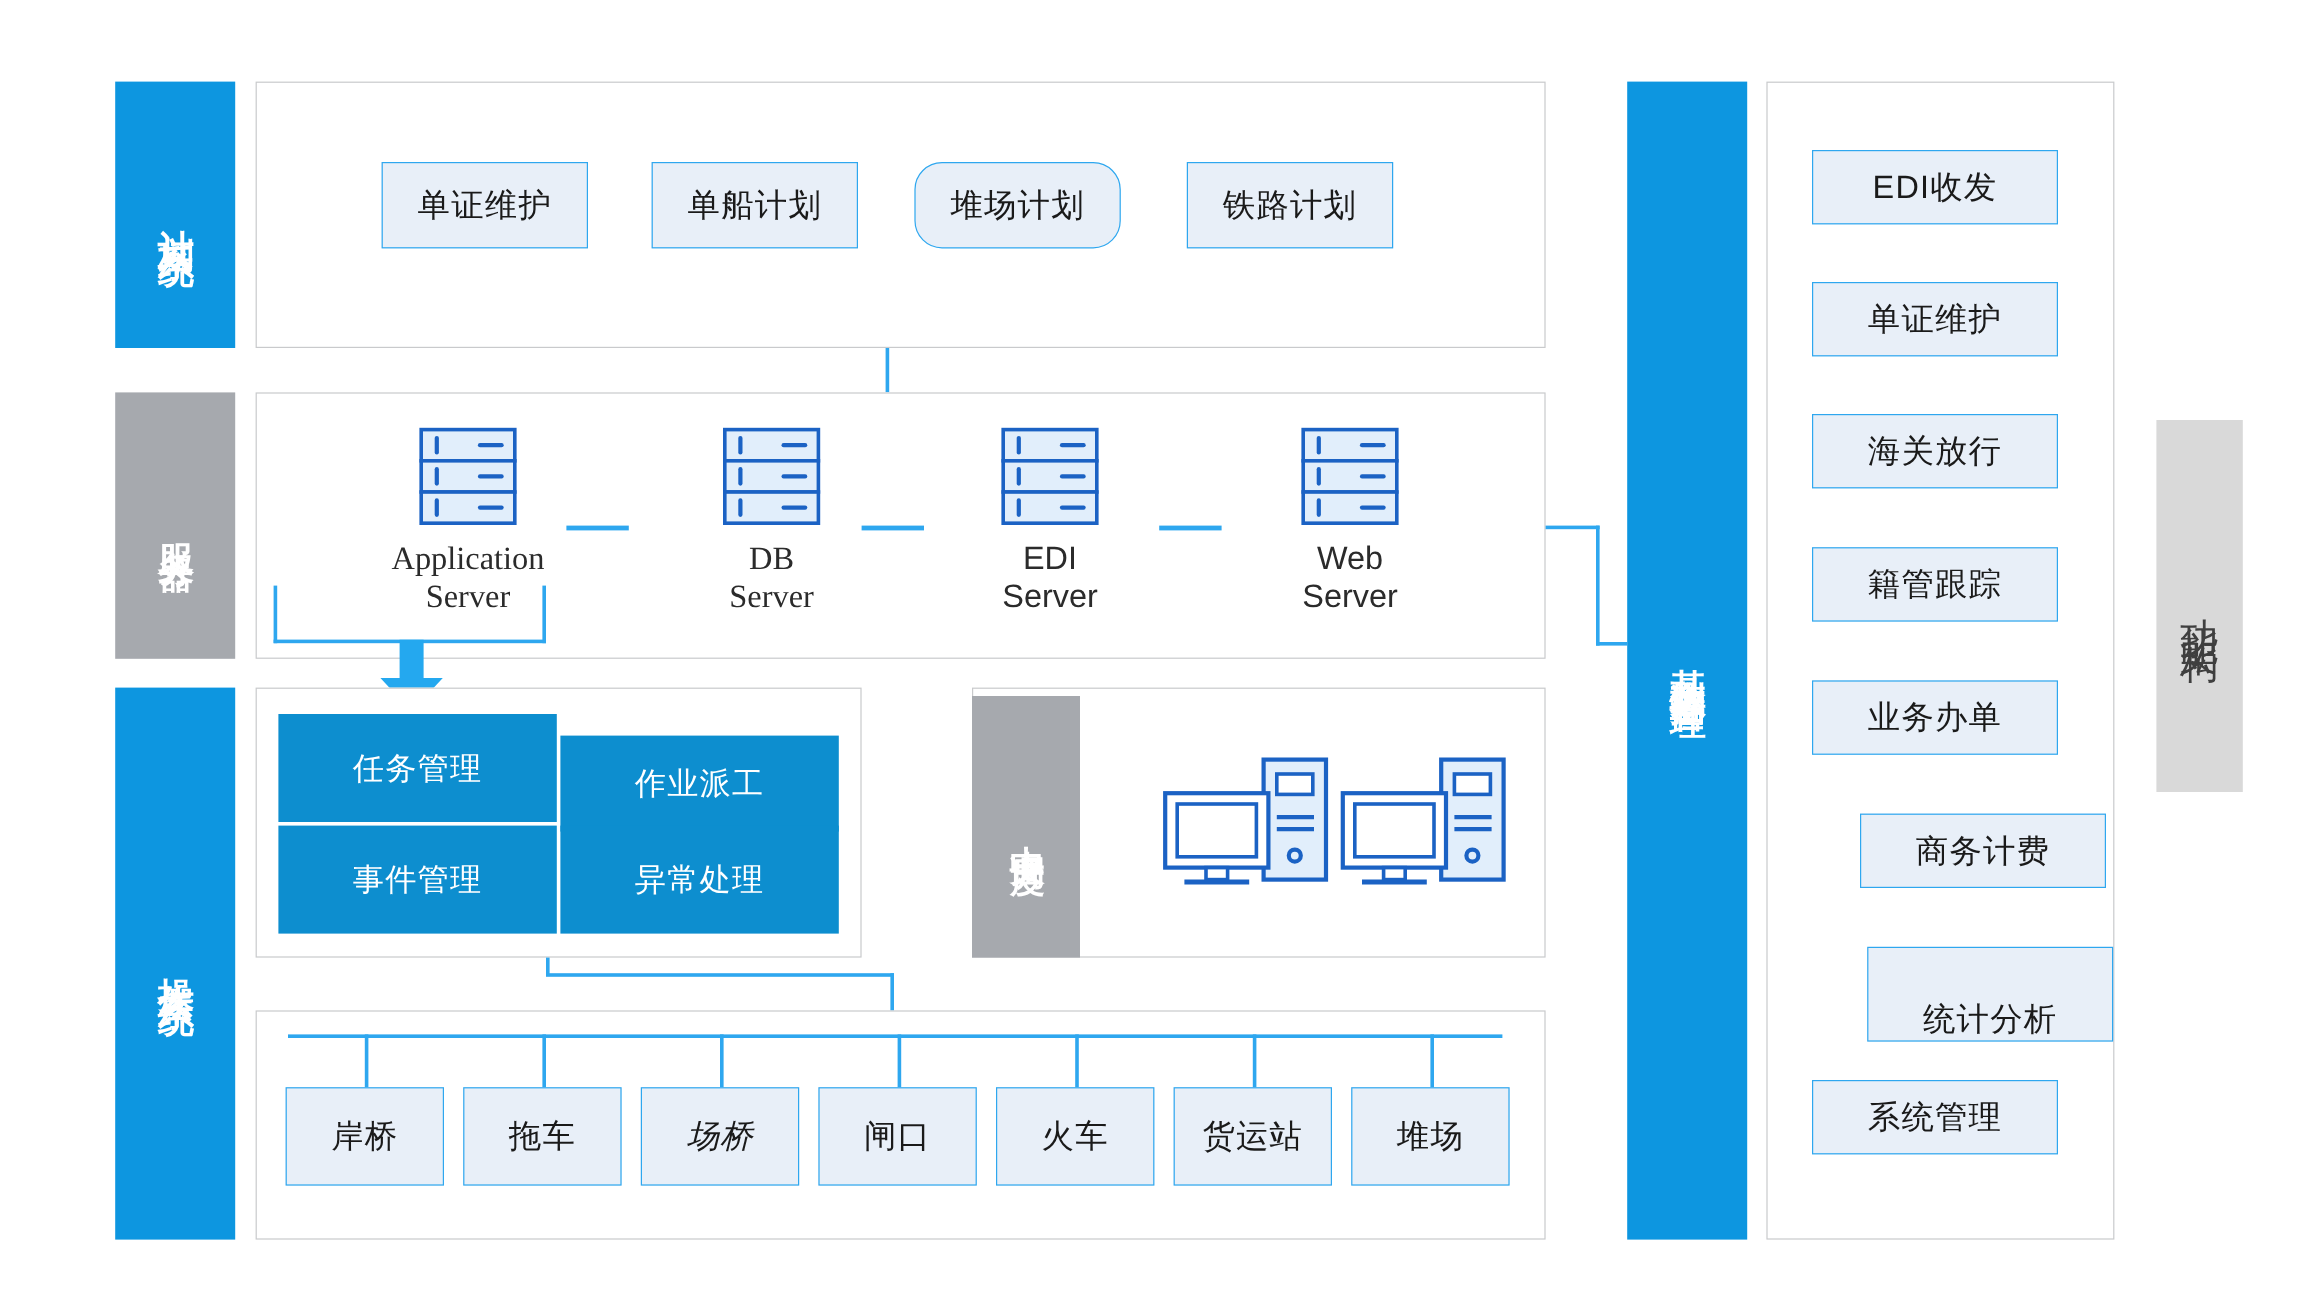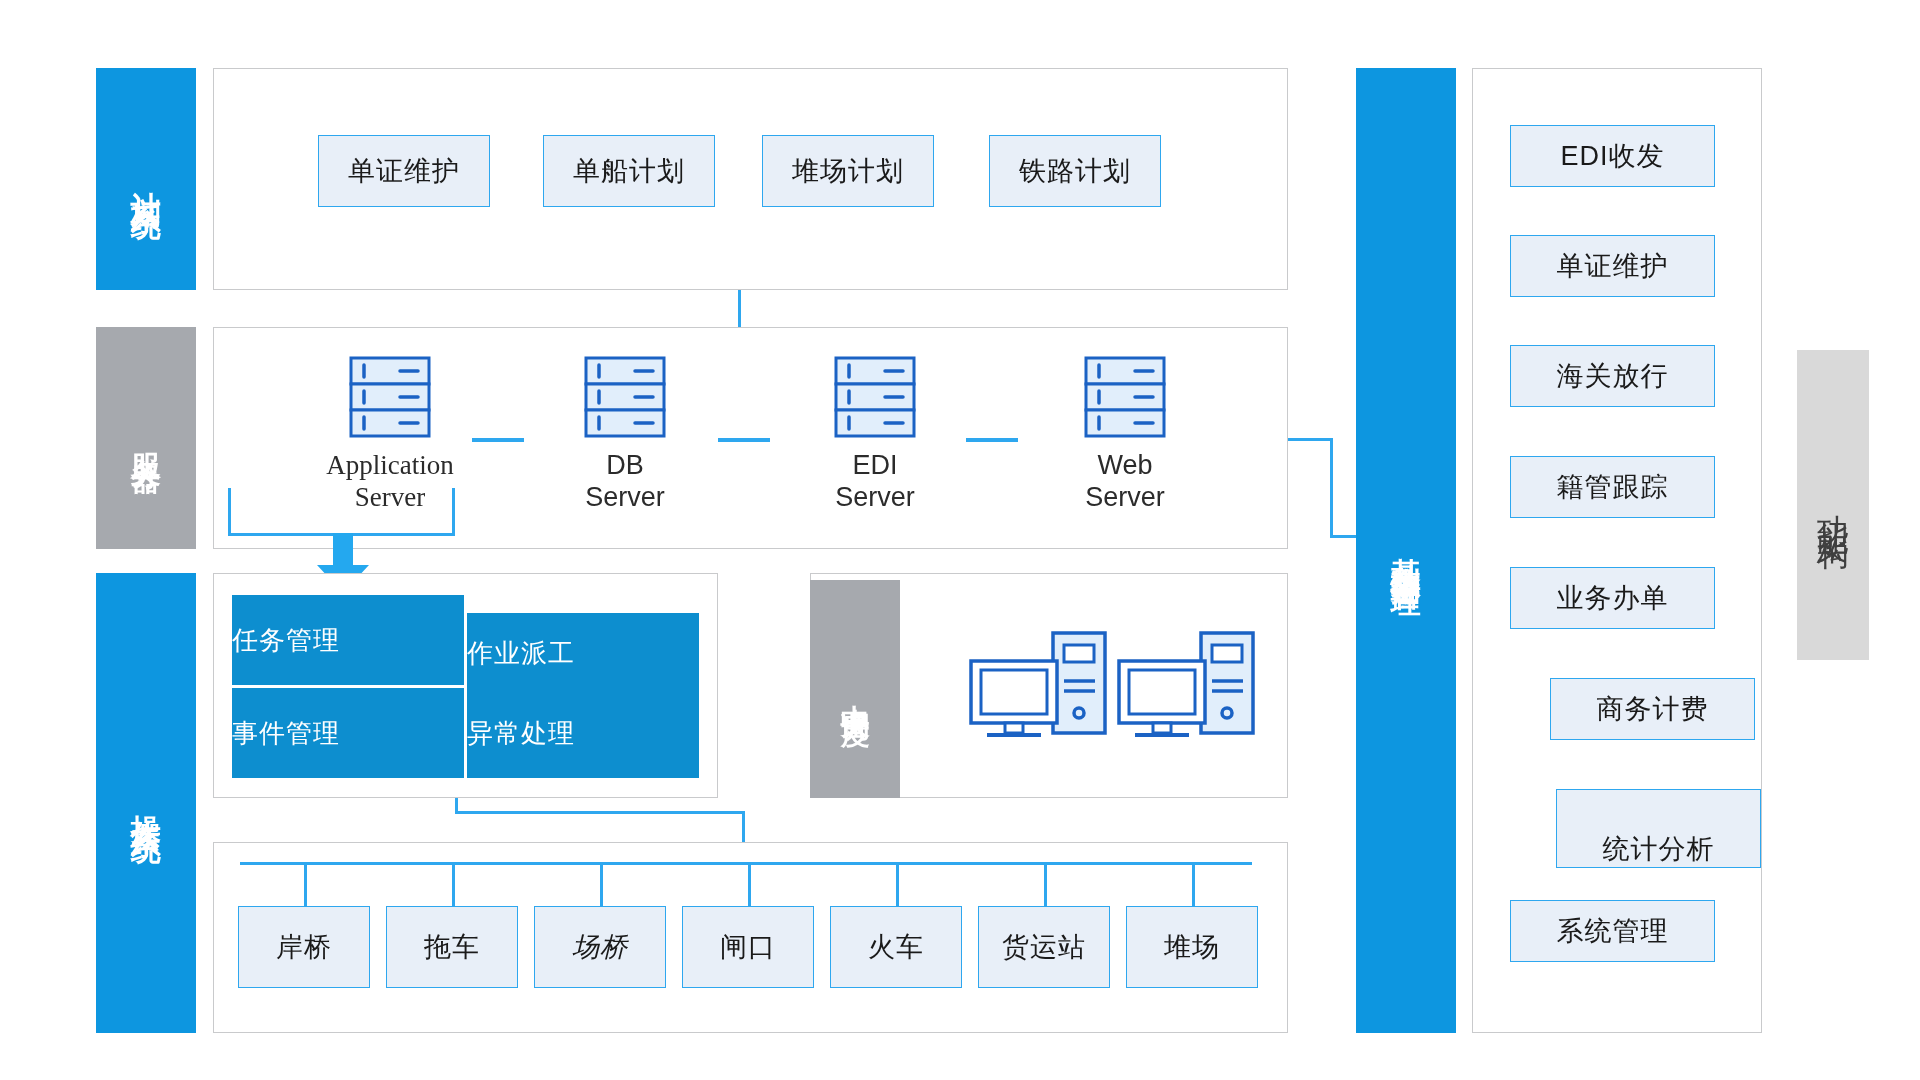--- a/index.html
+++ b/index.html
@@ -54,20 +54,21 @@
     font-size: 27px;
     color: #1a1a1a;
     letter-spacing: 1px;
   }
 
   .solidbox {
     box-sizing: border-box;
     background: #0d8ecf;
     display: flex;
     align-items: center;
+    justify-content: center;
     font-size: 26px;
     color: #ffffff;
     letter-spacing: 1px;
   }
 
   .srv-label {
     text-align: center;
     font-size: 27px;
     color: #2b2b2b;
     line-height: 1.2;
@@ -124,21 +125,21 @@
 </div>
 
 <div class="abs panel" style="left:213px; top:68px; width:1075px; height:222px;"></div>
 
 <div class="abs lightbox" style="left:318px; top:135px; width:172px; height:72px;">
   <span>单证维护</span>
 </div>
 <div class="abs lightbox" style="left:543px; top:135px; width:172px; height:72px;">
   <span>单船计划</span>
 </div>
-<div class="abs lightbox" style="left:762px; top:135px; width:172px; height:72px;">
+<div class="abs lightbox" style="left:762px; top:135px; width:172px; height:72px;border-radius:23px;">
   <span>堆场计划</span>
 </div>
 <div class="abs lightbox" style="left:989px; top:135px; width:172px; height:72px;">
   <span>铁路计划</span>
 </div>
 
 <div class="abs line-blue" style="left:738px; top:290px; width:3px; height:37px;"></div>
 
 <div class="abs panel" style="left:213px; top:327px; width:1075px; height:222px;"></div>
 
@@ -157,21 +158,21 @@
       <line x1="52" y1="42" x2="70" y2="42"></line>
       <line x1="52" y1="68" x2="70" y2="68"></line>
     </g>
   </svg>
   <div class="srv-label" style="margin-top:8px;">
     <div>Application</div>
     <div>Server</div>
   </div>
 </div>
 
-<div class="abs" style="left:530px; top:355px; width:190px; height:160px;">
+<div class="abs" style="left:548px; top:355px; width:190px; height:160px;font-family:Liberation Serif, serif;">
   <svg width="84" height="86" viewBox="0 0 84 86" style="display:block;margin:0 auto;">
     <g fill="#e1eefb" stroke="#1b62c4" stroke-width="3">
       <rect x="3" y="3" width="78" height="26"></rect>
       <rect x="3" y="29" width="78" height="26"></rect>
       <rect x="3" y="55" width="78" height="26"></rect>
     </g>
     <g stroke="#1b62c4" stroke-width="3.5" stroke-linecap="round">
       <line x1="16" y1="10" x2="16" y2="22"></line>
       <line x1="16" y1="36" x2="16" y2="48"></line>
       <line x1="16" y1="62" x2="16" y2="74"></line>

